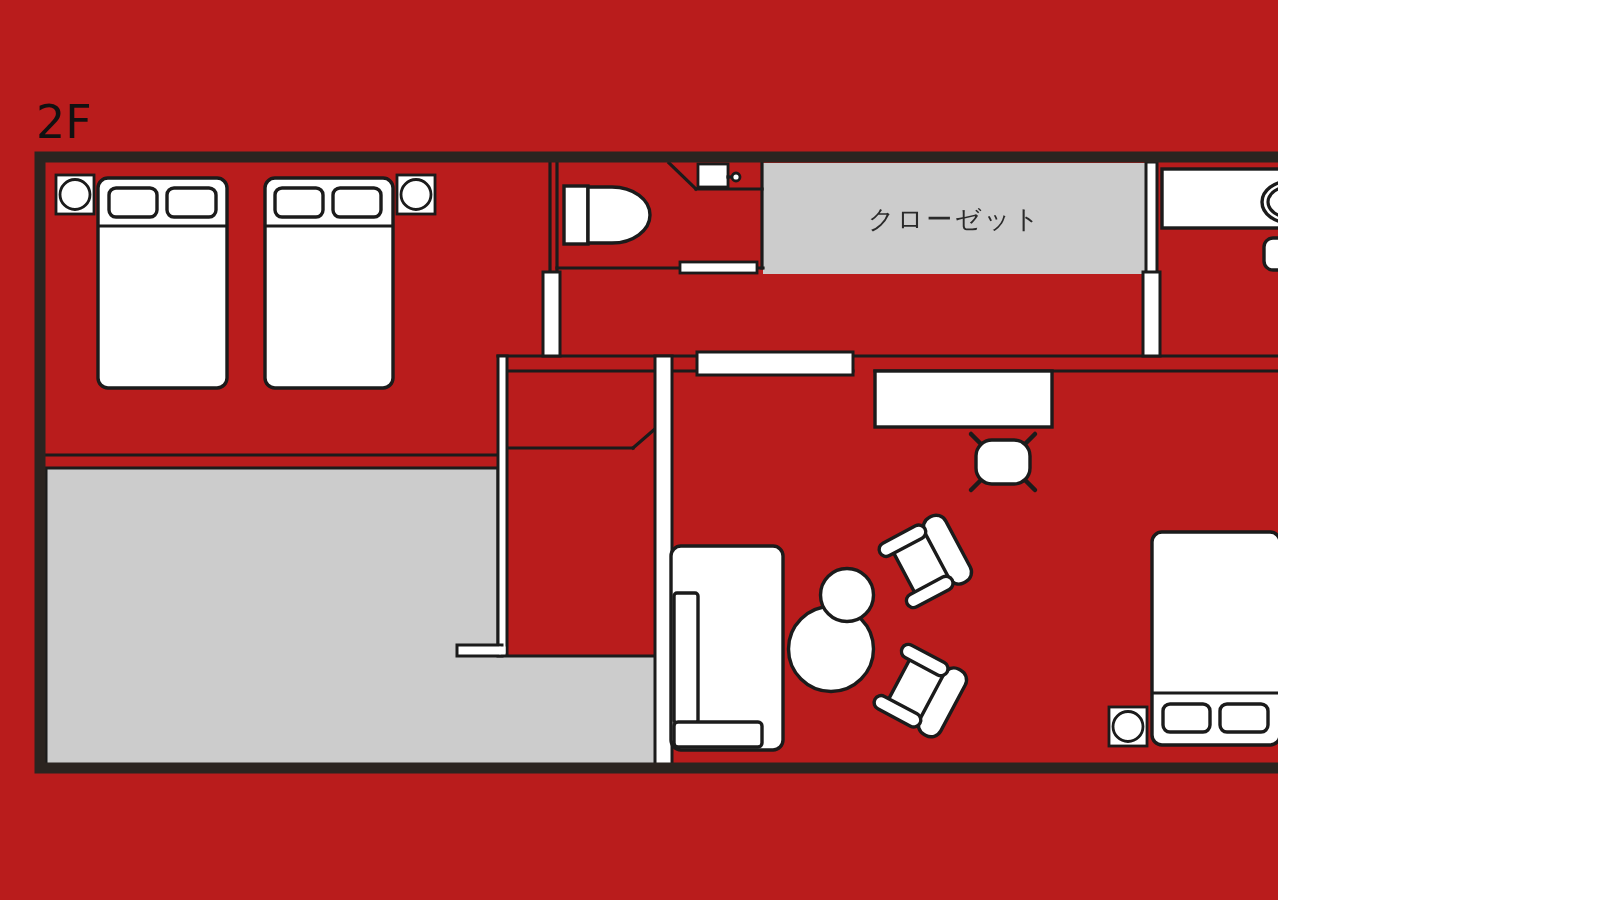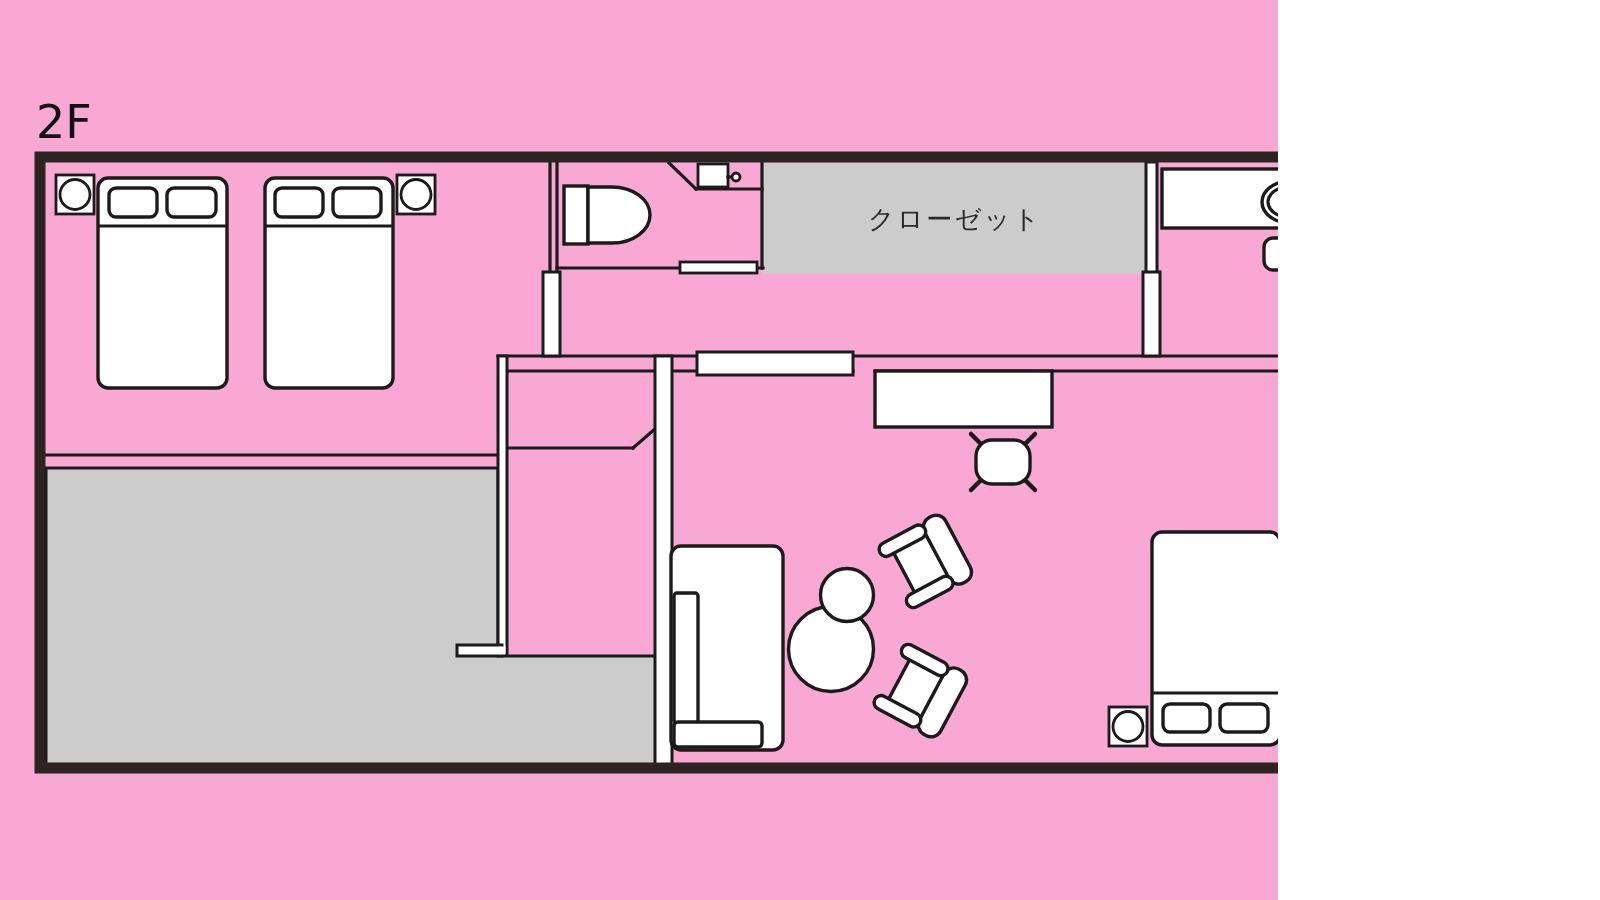--- a/index.html
+++ b/index.html
@@ -1,16 +1,16 @@
 <!DOCTYPE html>
 <html><head>
 <meta charset="utf-8">
 <style>
   html,body{margin:0;padding:0;background:#ffffff;}
-  .page{position:relative;width:1278px;height:900px;background:#f9a8d4;overflow:hidden;
+  .page{position:relative;width:1278px;height:900px;background:#b91c1c;overflow:hidden;
         font-family:"DejaVu Sans","Liberation Sans",sans-serif;}
   svg{display:block}
   .ln{stroke:#1b1b1b;stroke-width:3.2;fill:none;stroke-linecap:square;}
   .wallrect{fill:#ffffff;stroke:#1b1b1b;stroke-width:3;}
   .furn{fill:#ffffff;stroke:#1b1b1b;stroke-width:3.4;}
   .thin{fill:#ffffff;stroke:#1b1b1b;stroke-width:2.8;}
   .leg{stroke:#1b1b1b;stroke-width:4.5;stroke-linecap:round;}
   .floor-label{font-size:46px;fill:#111;font-family:"DejaVu Sans","Liberation Sans",sans-serif;}
   .closet-label{font-size:26px;fill:#2a2a2a;letter-spacing:2.5px;text-anchor:middle;
                 font-family:"DejaVu Sans","Liberation Sans",sans-serif;}

